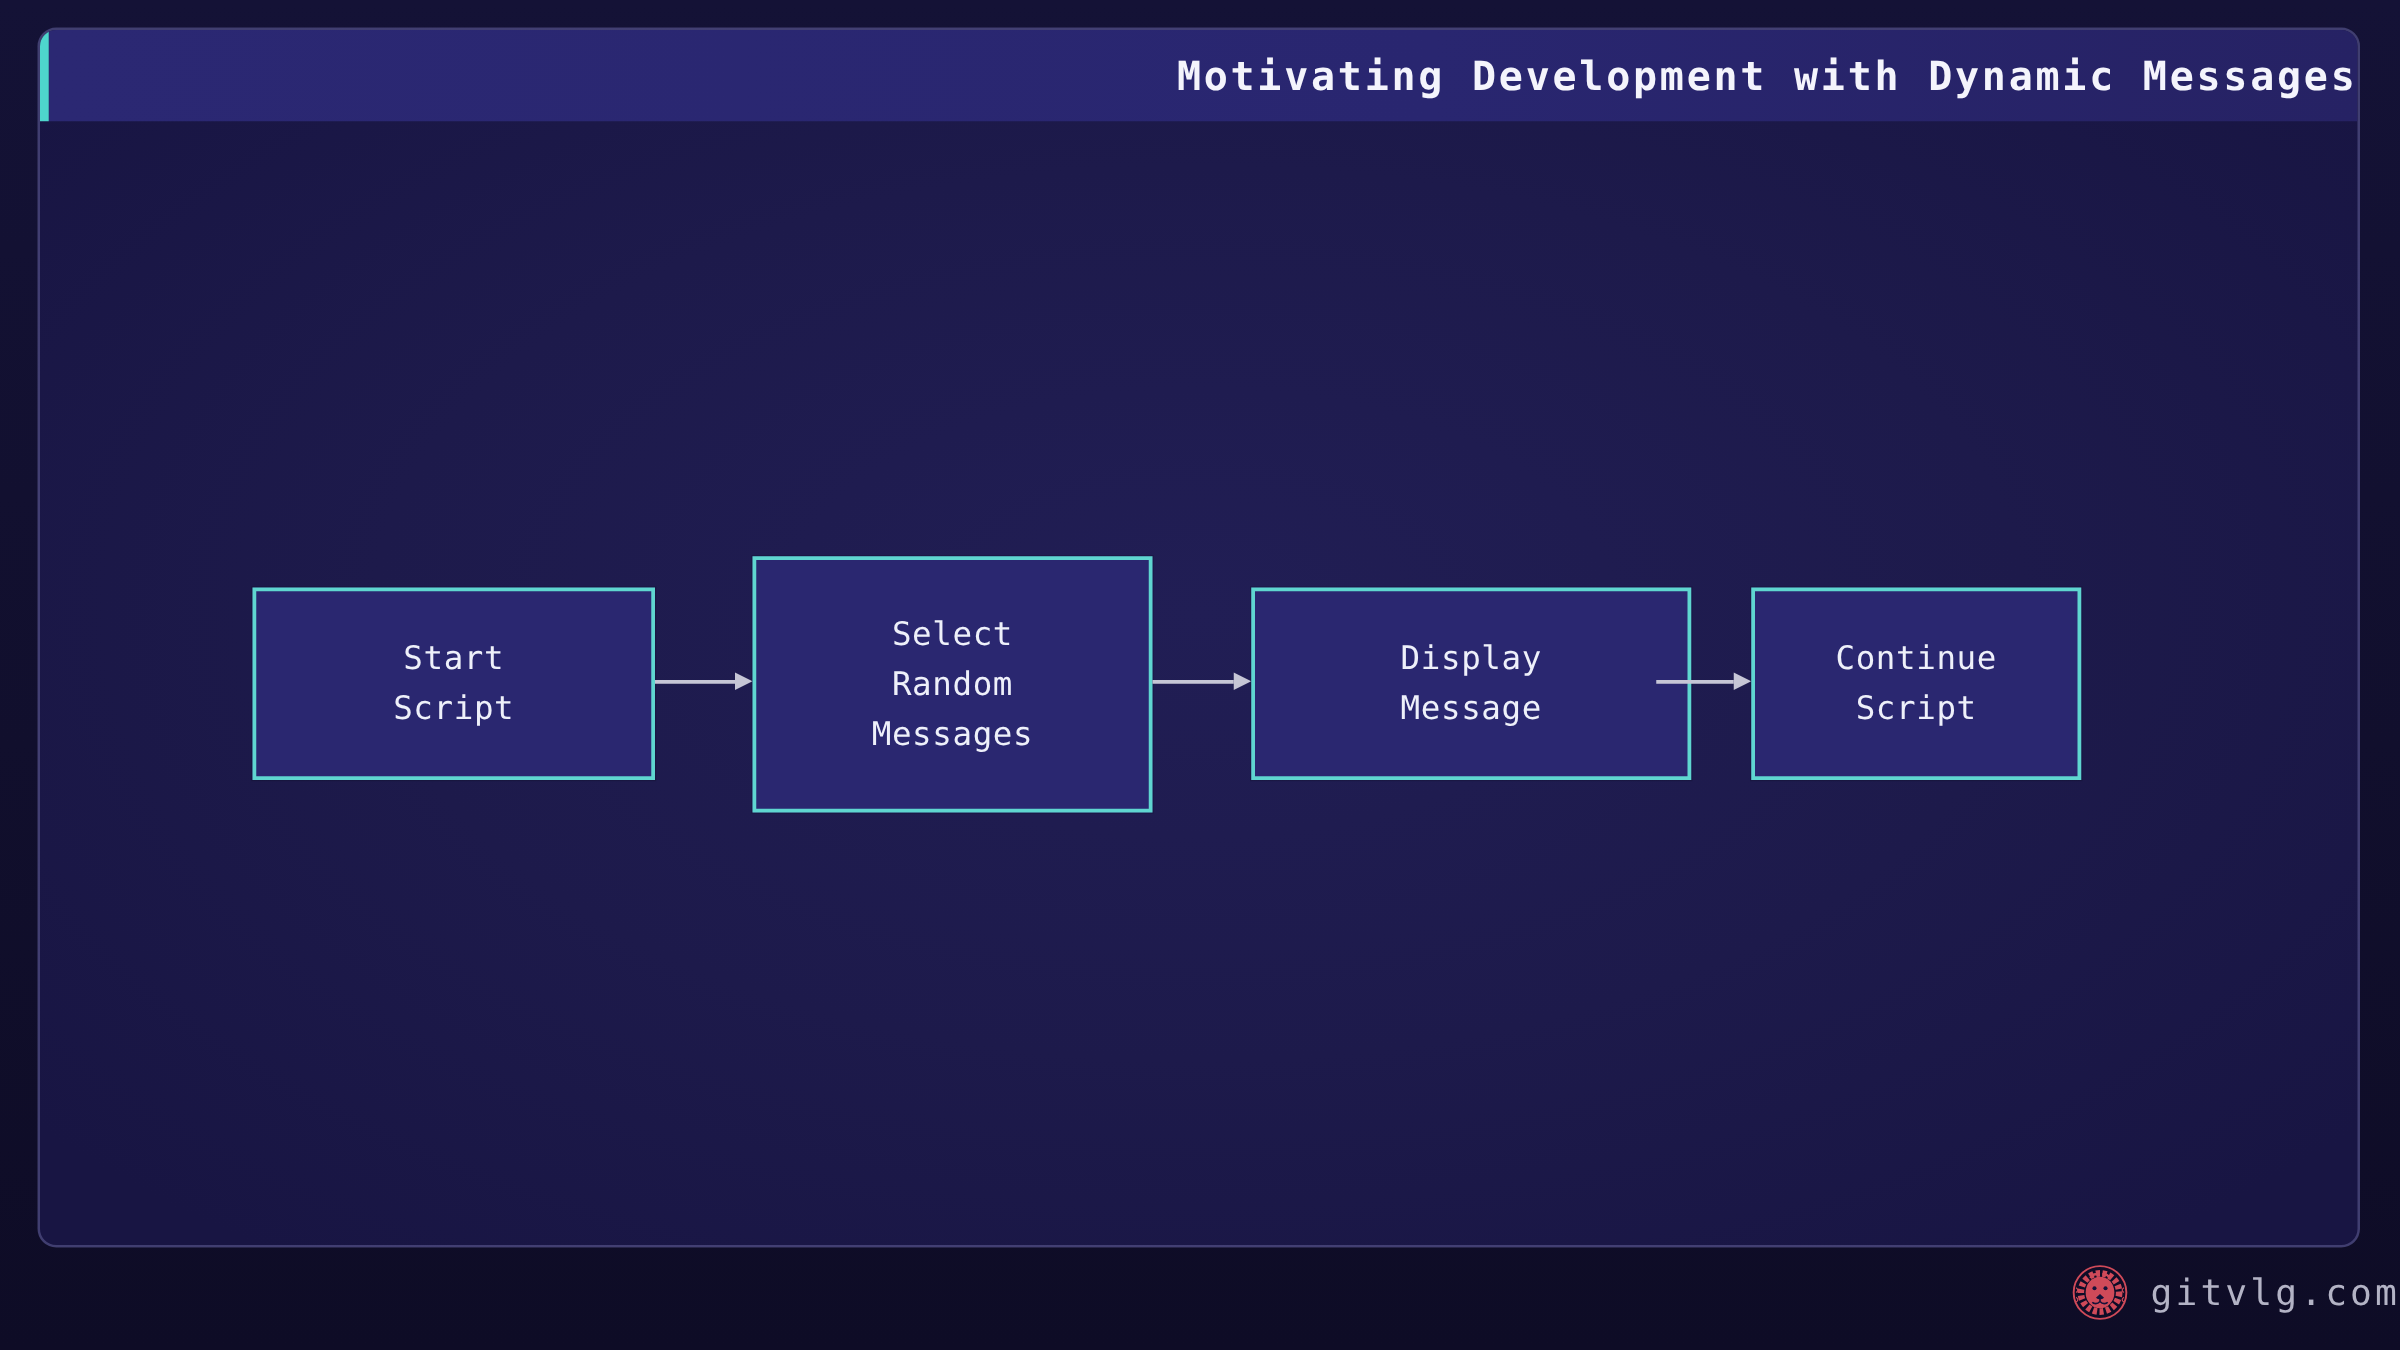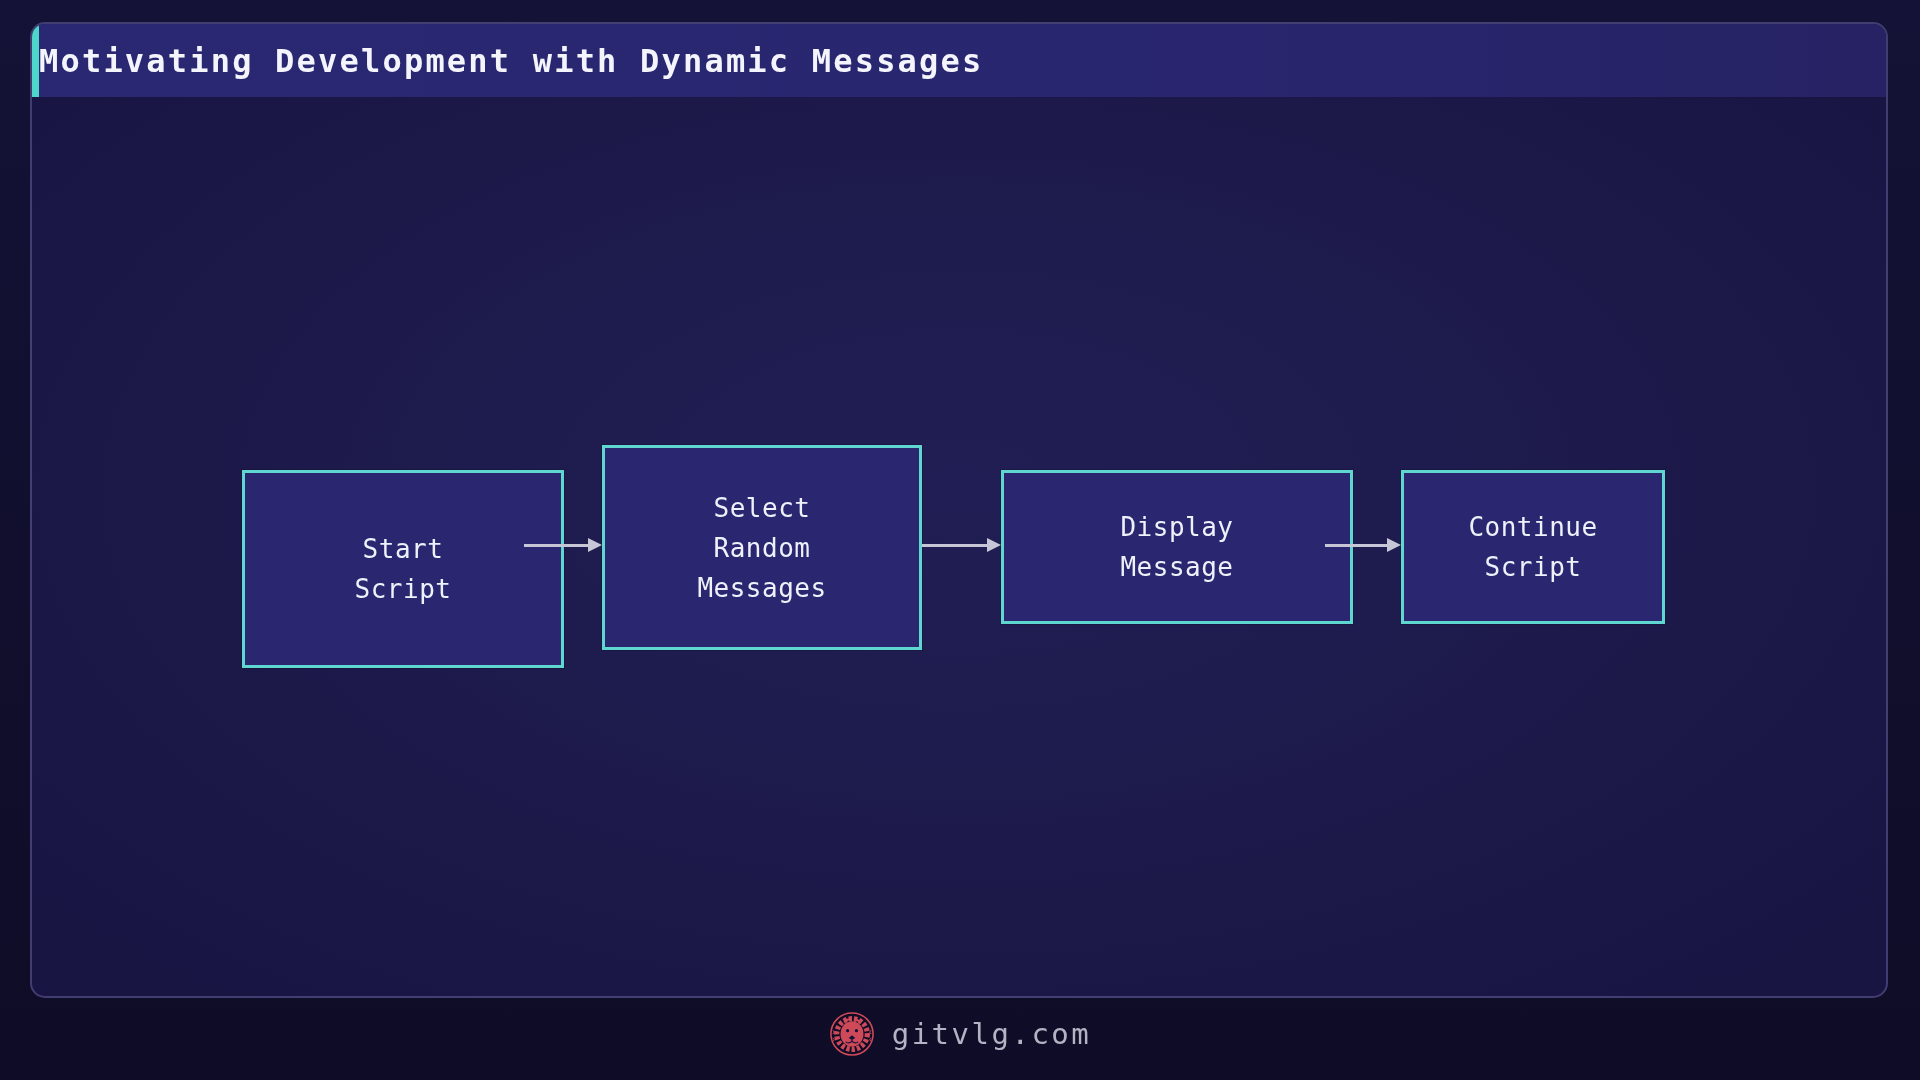--- a/index.html
+++ b/index.html
@@ -12,54 +12,54 @@
   .panel {
     position:absolute; left:30px; top:22px; width:1858px; height:976px;
     border:2px solid rgba(122,119,176,0.42); border-radius:15px;
     background:radial-gradient(ellipse 1200px 650px at 50% 48%, #211e55 0%, #1d1a4b 55%, #181543 100%);
     overflow:hidden;
   }
   .header {
     position:absolute; left:0; top:0; width:100%; height:73px;
     background:linear-gradient(90deg,#2b2873 0%,#292670 60%,#262264 100%);
     border-left:7px solid #4ed6cd;
-    display:flex; align-items:center; justify-content:flex-start;
+    display:flex; align-items:center; justify-content:flex-end;
   }
   .title {
     color:#f4f4fc; font-size:32px; font-weight:bold; letter-spacing:2.2px;
     font-family:"DejaVu Sans Mono","Liberation Mono",monospace;
   }
   .canvas { position:absolute; left:0; top:73px; width:100%; height:903px; }
   .node {
     position:absolute; background:#2a2770; border:3px solid #5fd6d0;
     display:flex; align-items:center; justify-content:center;
     box-shadow:0 0 0 1px rgba(0,0,0,0.15);
   }
   .node-label {
     color:#eef0fa; font-size:26px; line-height:40px; letter-spacing:0.5px;
     white-space:pre-line; text-align:center;
   }
   
-  .n1 { left:170px; top:373px; width:322px; height:198px;margin-left:40px; }
+  .n1 { left:170px; top:373px; width:322px; height:154px; }
   .n2 { left:570px; top:348px; width:320px; height:205px; }
   .n3 { left:969px; top:373px; width:352px; height:154px; }
   .n4 { left:1369px; top:373px; width:264px; height:154px; }
   .arrow { position:absolute; top:447px; height:3px; background:#c6c6d6; }
   .a1 { left:492px; width:64px; }
   .a2 { left:890px; width:65px; }
   .a3 { left:1293px; width:62px; }
   .arrow .head {
     position:absolute; right:-14px; top:-6px; width:0; height:0;
     border-left:14px solid #c6c6d6;
     border-top:7.5px solid transparent;
     border-bottom:7.5px solid transparent;
   }
   .footer {
     position:absolute; left:0; top:1006px; width:1920px; height:56px;
-    display:flex; align-items:center; justify-content:center; gap:17px;
+    display:flex; align-items:center; justify-content:flex-end; gap:17px;
   }
   .site { color:#b3b3c5; font-size:29px; letter-spacing:2.5px; }
   .logo-svg { display:block; }
 </style>
 </head>
 <body>
 
 <div class="panel">
   <div class="header">
     <div class="title">Motivating Development with Dynamic Messages</div>

